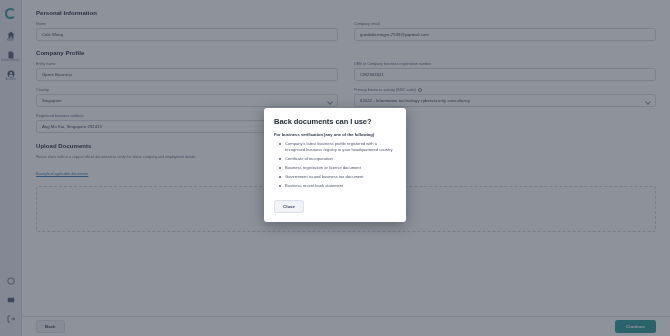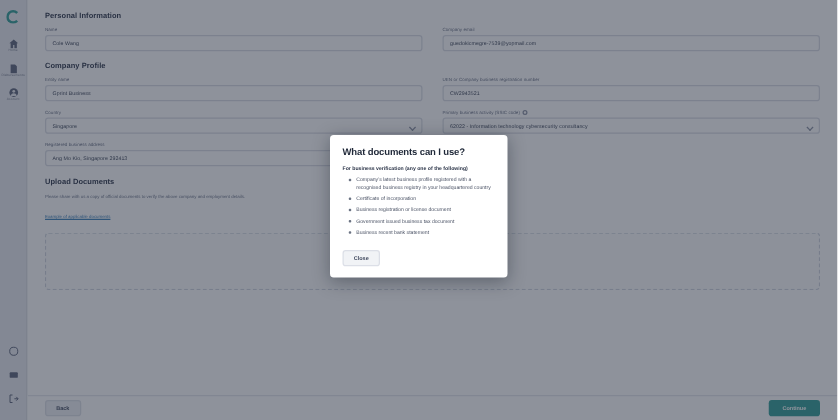--- a/index.html
+++ b/index.html
@@ -364,21 +364,21 @@
       </div>
 
       <div class="footer">
         <button class="btn-back">Back</button>
         <button class="btn-continue">Continue</button>
       </div>
     </main>
   </div>
 
   <div class="modal">
-    <div class="modal-title">What documents can I use?</div>
+    <div class="modal-title">Back documents can I use?</div>
     <div class="modal-sub">For business verification (any one of the following)</div>
     <ul class="modal-list">
       <li>Company's latest business profile registered with a recognised business registry in your headquartered country</li>
       <li>Certificate of incorporation</li>
       <li>Business registration or license document</li>
       <li>Government issued business tax document</li>
       <li>Business recent bank statement</li>
     </ul>
     <button class="btn-close">Close</button>
   </div>

